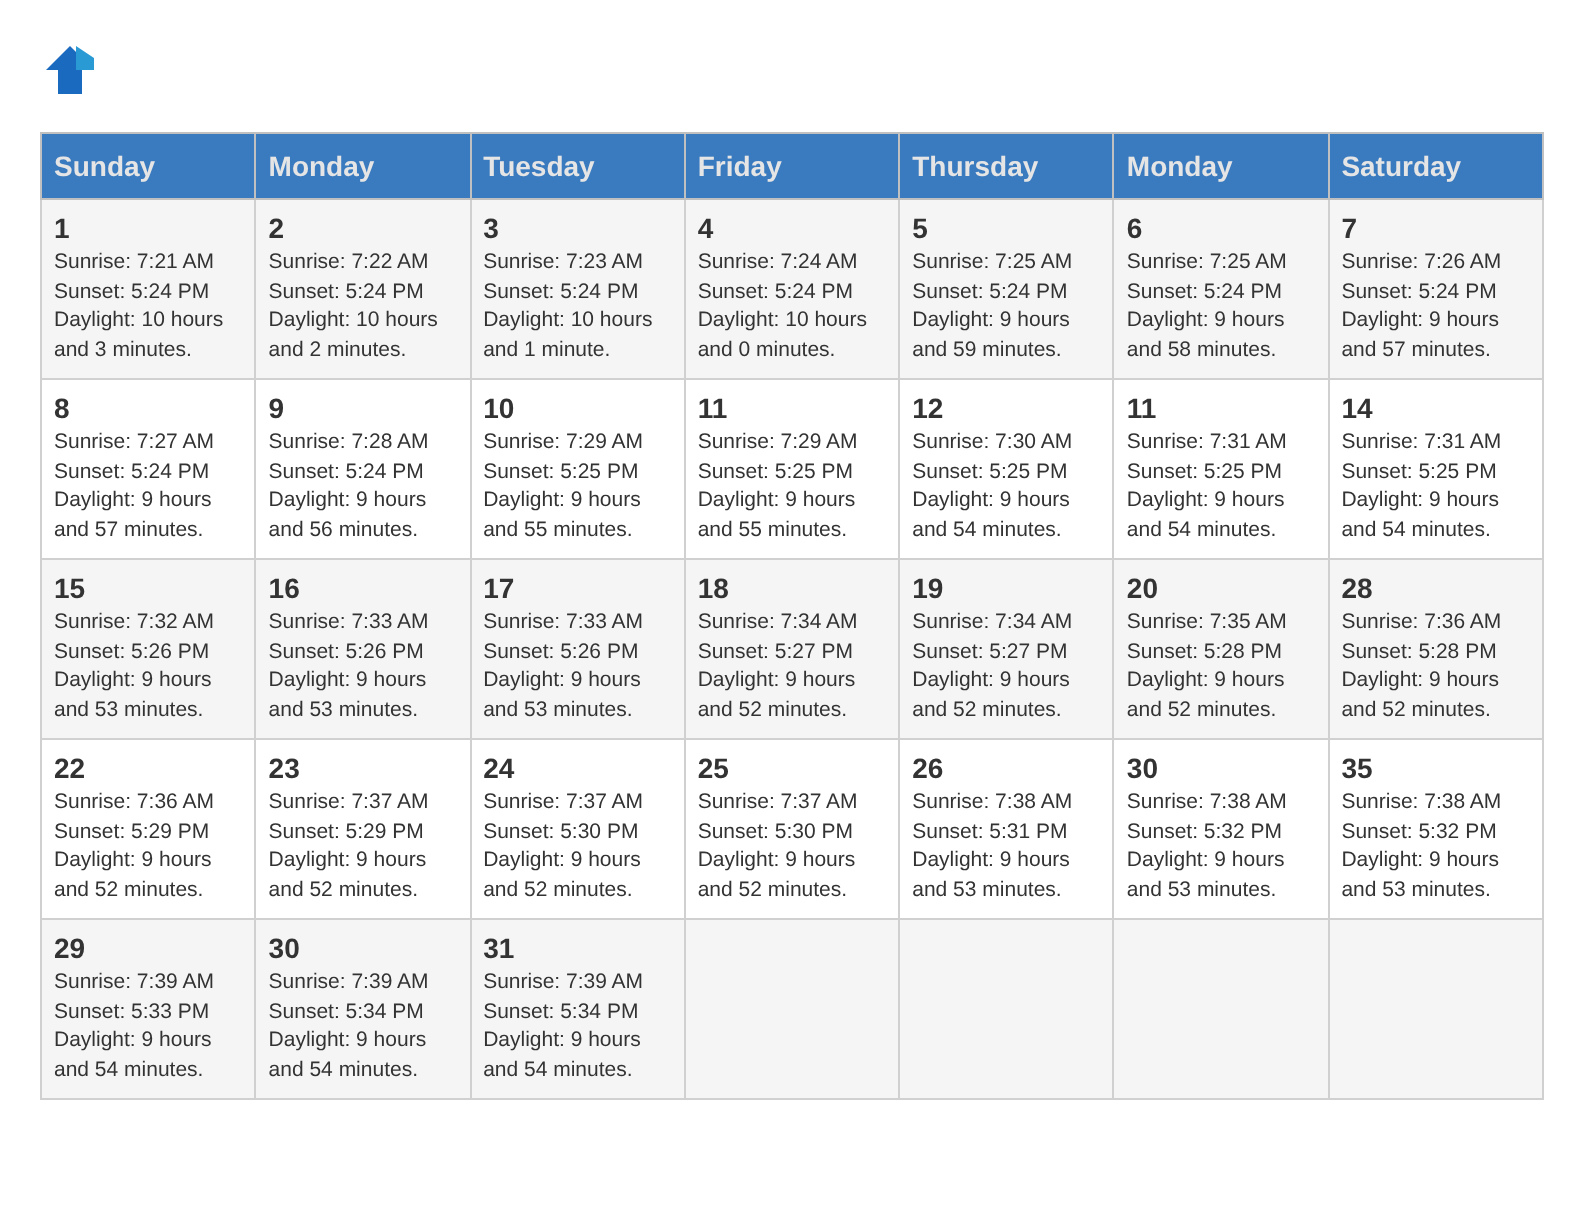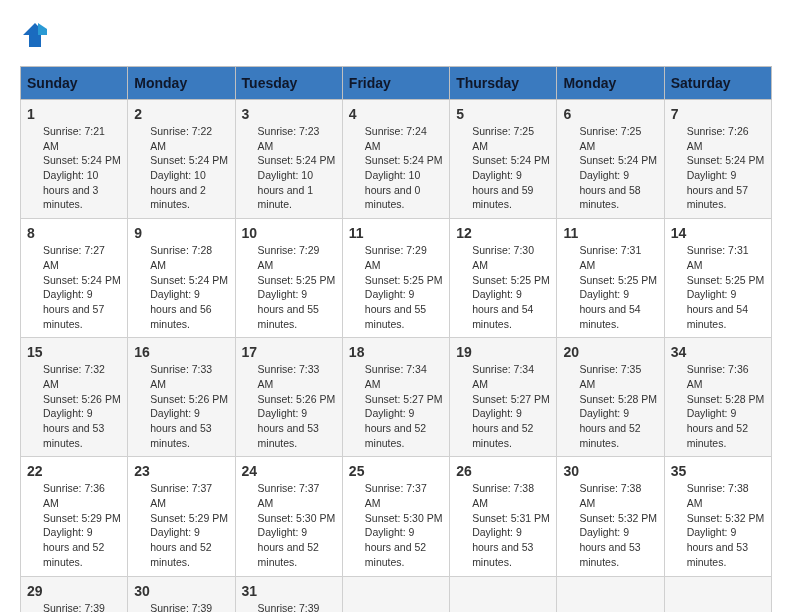--- a/index.html
+++ b/index.html
@@ -44,21 +44,21 @@
       font-size: 16px;
       color: #555;
     }
     table {
       width: 100%;
       border-collapse: collapse;
       table-layout: fixed;
     }
     thead tr {
       background-color: #3a7abf;
-      color: #0f172a;
+      color: #e5e5e5;
     }
     thead th {
       padding: 8px 6px;
       font-size: 14px;
       font-weight: bold;
       text-align: left;
       border: 1px solid #c0c0c0;
     }
     tbody tr {
       background: #fff;
@@ -76,21 +76,20 @@
     }
     .day-num {
       font-size: 14px;
       font-weight: bold;
       display: block;
       margin-bottom: 2px;
     }
     .day-info {
       font-size: 10.5px;
       line-height: 1.4;
-      margin-left: 16px;
     }
   </style>
 </head>
 <body>
 
 <div class="header">
   <div class="logo">
     <svg class="logo-icon" viewBox="0 0 40 40" xmlns="http://www.w3.org/2000/svg">
       <polygon points="20,4 36,20 28,20 28,36 12,36 12,20 4,20" fill="#1a6bbf"></polygon>
       <polygon points="24,4 36,12 36,20 24,20" fill="#2a9ad4"></polygon>
@@ -278,21 +277,21 @@
         </td>
         <td>
           <span class="day-num">20</span>
         <div class="day-info">
           Sunrise: 7:35 AM<br>
           Sunset: 5:28 PM<br>
           Daylight: 9 hours and 52 minutes.
         </div>
         </td>
         <td>
-          <span class="day-num">34</span>
+          <span class="day-num">28</span>
         <div class="day-info">
           Sunrise: 7:36 AM<br>
           Sunset: 5:28 PM<br>
           Daylight: 9 hours and 52 minutes.
         </div>
         </td>
       </tr>
       <tr>
         <td>
           <span class="day-num">22</span>

